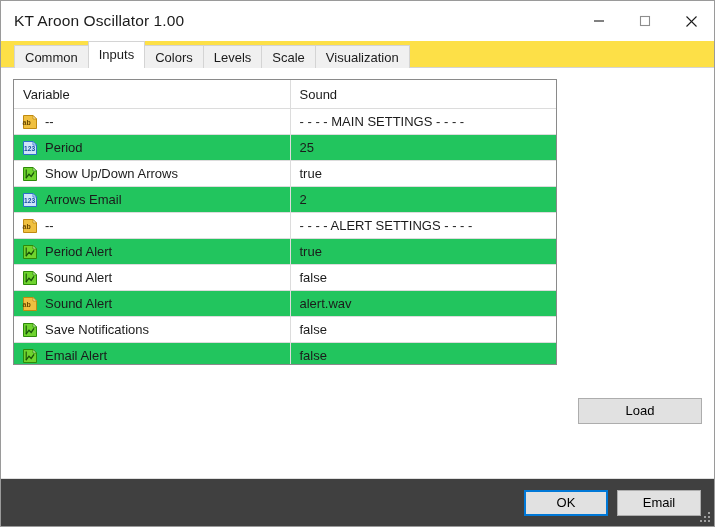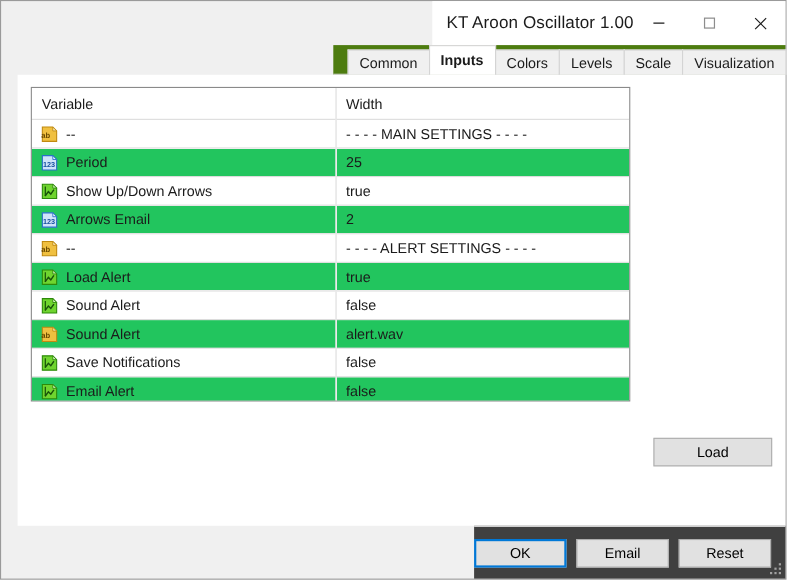--- a/index.html
+++ b/index.html
@@ -19,21 +19,20 @@
 
   .window {
     position: relative;
     width: 715px;
     height: 527px;
     box-sizing: border-box;
     background: #f0f0f0;
     border: 1px solid #9a9a9a;
     display: flex;
     flex-direction: column;
-    align-items: flex-end;
   }
 
   
   .titlebar {
     height: 40px;
     min-height: 40px;
     background: #ffffff;
     display: flex;
     align-items: center;
     justify-content: space-between;
@@ -64,21 +63,21 @@
   .win-btn svg { display: block; }
 
   
   .tabstrip {
     height: 27px;
     min-height: 27px;
     position: relative;
     padding-left: 13px;
     display: flex;
     align-items: flex-end;
-    background: #4d7c0f;
+    background: #fde047;
   }
   .tabstrip::after {
     content: "";
     position: absolute;
     left: 0; right: 0; bottom: 0;
     height: 1px;
     background: #d4d4d4;
   }
   .tab {
     position: relative;
@@ -95,21 +94,21 @@
     box-sizing: border-box;
     cursor: default;
     z-index: 1;
   }
   .tab.active {
     height: 27px;
     line-height: 25px;
     background: #ffffff;
     border-color: #d4d4d4;
     z-index: 3;
-    font-weight: bold;
+    font-weight: normal;
   }
 
   
   .tabpage {
     flex: 1;
     position: relative;
     background: #ffffff;
     padding: 11px 12px 0 12px;
     box-sizing: border-box;
     display: flex;
@@ -196,21 +195,21 @@
     color: #000000;
     background: #e1e1e1;
     border: 1px solid #adadad;
     height: 26px;
     cursor: default;
     padding: 0;
     box-sizing: border-box;
     text-align: center;
     line-height: 24px;
   }
-  .btn.side { width: 108px; }
+  .btn.side { width: 124px; }
 
   
   .bottombar {
     height: 47px;
     min-height: 47px;
     background: #404040;
     border-top: 1px solid #dfdfdf;
     display: flex;
     align-items: center;
     justify-content: flex-end;
@@ -273,21 +272,21 @@
 
     <div class="table-wrap">
       <table class="grid">
         <colgroup>
             <col class="c-var">
             <col class="c-val">
           </colgroup>
         <thead>
           <tr>
             <th>Variable</th>
-            <th class="last">Width</th>
+            <th class="last">Sound</th>
           </tr>
         </thead>
         <tbody>
 
           <tr class="plain">
             <td>
               <div class="var-cell">
                 <svg class="gicon" viewBox="0 0 16 16">
                   <path d="M1.5 1.5h9.5l3.5 3.5v9.5h-13z" fill="#f0c040" stroke="#c08a10" stroke-width="1"></path>
                   <path d="M11 1.5l3.5 3.5h-3.5z" fill="#fdf0c0" stroke="#c08a10" stroke-width="0.8"></path>
@@ -358,21 +357,21 @@
 
           <tr class="alt">
             <td>
               <div class="var-cell">
                 <svg class="gicon" viewBox="0 0 16 16">
                   <path d="M1.5 1.5h9.5l3.5 3.5v9.5h-13z" fill="#6fd42f" stroke="#2d8a09" stroke-width="1"></path>
                   <path d="M11 1.5l3.5 3.5h-3.5z" fill="#d8f5c0" stroke="#2d8a09" stroke-width="0.8"></path>
                   <path d="M4 12.2l3-4 2.2 2.2 2.8-4" fill="none" stroke="#18520a" stroke-width="1.3"></path>
                   <path d="M4.2 3.6v8.6" stroke="#18520a" stroke-width="1.1"></path>
                 </svg>
-                <span class="var-label">Load Alert</span>
+                <span class="var-label">Period Alert</span>
               </div>
             </td>
             <td class="val">true</td>
           </tr>
 
           <tr class="plain">
             <td>
               <div class="var-cell">
                 <svg class="gicon" viewBox="0 0 16 16">
                   <path d="M1.5 1.5h9.5l3.5 3.5v9.5h-13z" fill="#6fd42f" stroke="#2d8a09" stroke-width="1"></path>
@@ -437,21 +436,20 @@
 
     <div class="side-buttons">
       <button class="btn side">Load</button>
     </div>
 
   </div>
 
   <div class="bottombar">
     <button class="btn bottom primary">OK</button>
     <button class="btn bottom">Email</button>
-    <button class="btn bottom">Reset</button>
     <svg class="resize-grip" viewBox="0 0 12 12">
       <g fill="#a0a0a0">
         <rect x="9" y="1" width="2" height="2"></rect>
         <rect x="5" y="5" width="2" height="2"></rect>
           <rect x="9" y="5" width="2" height="2"></rect>
         <rect x="1" y="9" width="2" height="2"></rect>
           <rect x="5" y="9" width="2" height="2"></rect>
           <rect x="9" y="9" width="2" height="2"></rect>
       </g>
     </svg>

